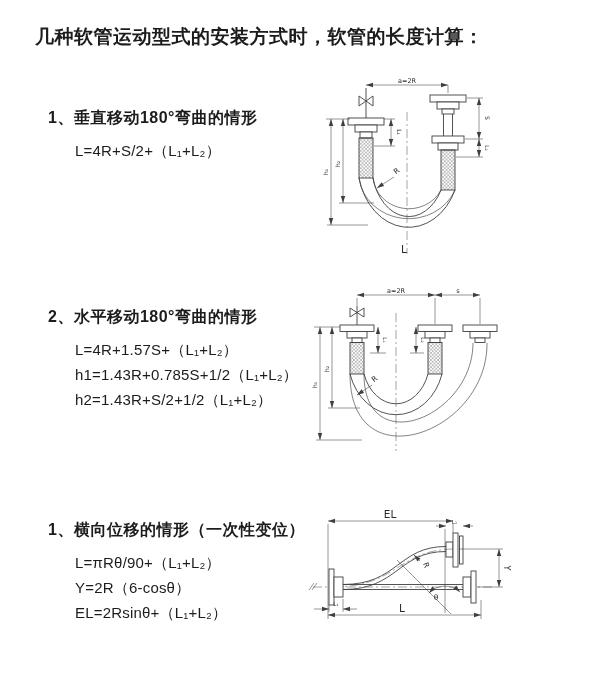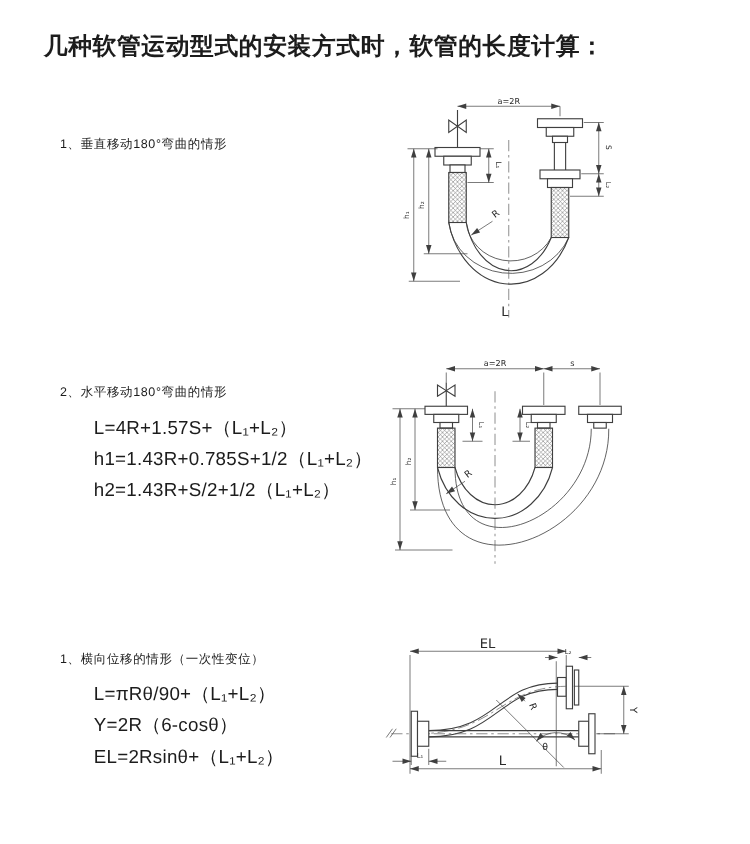--- a/index.html
+++ b/index.html
@@ -1,40 +1,41 @@
 <!DOCTYPE html>
 <html><head>
 <meta charset="utf-8">
 <style>
   html,body{margin:0;padding:0}
   body{width:600px;height:675px;background:#fff;position:relative;overflow:hidden;
        font-family:"Liberation Sans","DejaVu Sans",sans-serif;color:#1c1c1c}
   .title{position:absolute;left:35px;top:24px;font-size:19px;font-weight:700;letter-spacing:.5px}
   .sec{position:absolute}
-  .sec-h{font-size:10px;font-weight:400;letter-spacing:.5px;margin-bottom:9px}
+  .sec-h{font-size:16px;font-weight:700;letter-spacing:.5px;margin-bottom:9px}
   .fl{font-size:15px;height:25px;line-height:25px;padding-left:27px;letter-spacing:.2px}
   svg.diag{position:absolute}
   svg text{font-family:"DejaVu Sans",sans-serif;fill:#2a2a2a;font-size:6.5px}
   .t75{font-size:7.5px}.t10{font-size:10.5px}.t6{font-size:6px}.t55{font-size:5.5px}.t8{font-size:8px}
   .ln{stroke:#3f3f3f;stroke-width:.9;fill:none}
   .thin{stroke:#3f3f3f;stroke-width:.65;fill:none}
   .dim,.ext{stroke:#3f3f3f;stroke-width:.55;fill:none}
   .cl{stroke:#5a5a5a;stroke-width:.55;stroke-dasharray:9 3 2 3;fill:none}
   .fit{fill:#fff;stroke:#3f3f3f;stroke-width:.9}
   .hose{fill:url(#ht);stroke:#3f3f3f;stroke-width:.9}
 </style>
 </head>
 <body>
 
 <div>
 
   <div class="title">几种软管运动型式的安装方式时，软管的长度计算：</div>
 
   <section class="sec" style="left:48px;top:108px">
     <div class="sec-h">1、垂直移动180°弯曲的情形</div>
+    <div class="fl">L=4R+S/2+（L₁+L₂）</div>
   </section>
 
   <section class="sec" style="left:48px;top:307px">
     <div class="sec-h">2、水平移动180°弯曲的情形</div>
     <div class="fl">L=4R+1.57S+（L₁+L₂）</div>
     <div class="fl">h1=1.43R+0.785S+1/2（L₁+L₂）</div>
     <div class="fl">h2=1.43R+S/2+1/2（L₁+L₂）</div>
   </section>
 
   <section class="sec" style="left:48px;top:520px">

